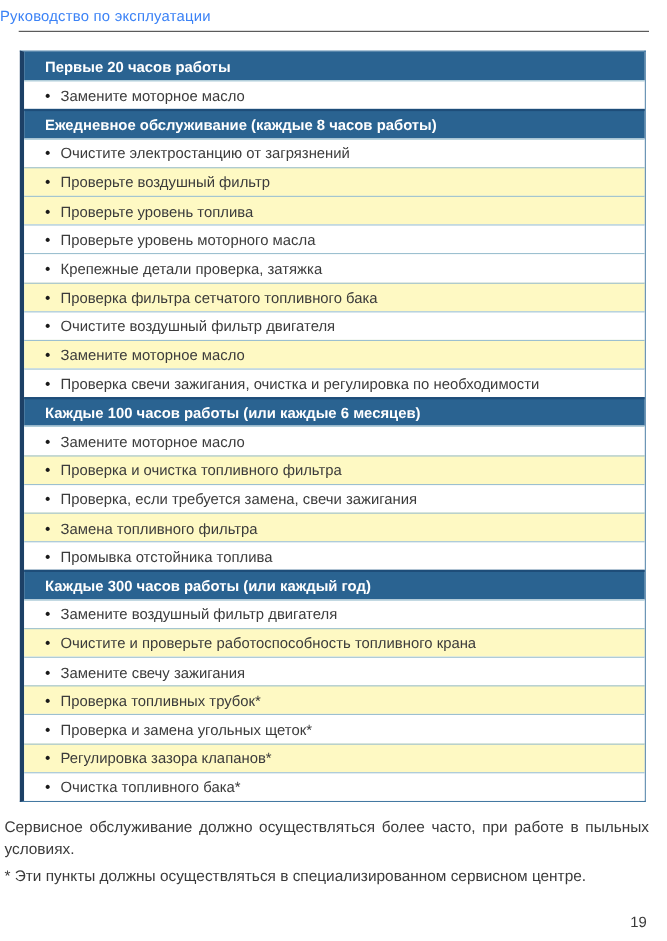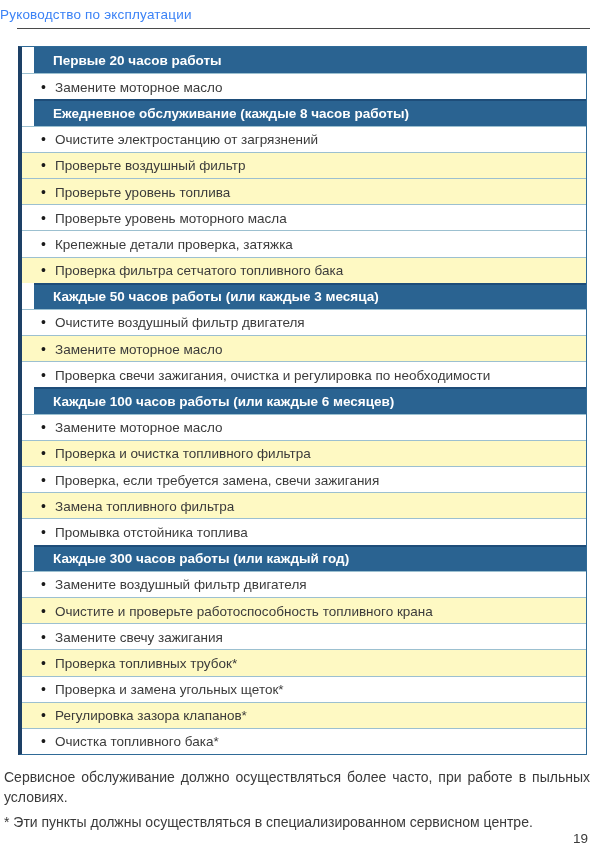--- a/index.html
+++ b/index.html
@@ -39,21 +39,20 @@
     padding-left: 19px;
     padding-right: 8px;
     overflow: hidden;
   }
   .header-row {
     background: #2a6391;
     color: #ffffff;
     font-weight: bold;
     font-size: 13.5px;
     border-top: 2px solid #1e4d79;
-    margin-left: 12px;
   }
   .header-row:first-child { border-top: none; }
   .item-row {
     background: #ffffff;
     font-size: 13.5px;
     color: #3b3b3b;
     border-top: 1px solid #9cc0d0;
   }
   .item-row.alt { background: #fef9c3; }
   .item-text::before {
@@ -104,21 +103,20 @@
     </div>
     <div class="row item-row">
       <span class="item-text">Проверьте уровень моторного масла</span>
     </div>
     <div class="row item-row">
       <span class="item-text">Крепежные детали проверка, затяжка</span>
     </div>
     <div class="row item-row alt">
       <span class="item-text">Проверка фильтра сетчатого топливного бака</span>
     </div>
-    <div class="row header-row">Каждые 50 часов работы (или каждые 3 месяца)</div>
     <div class="row item-row">
       <span class="item-text">Очистите воздушный фильтр двигателя</span>
     </div>
     <div class="row item-row alt">
       <span class="item-text">Замените моторное масло</span>
     </div>
     <div class="row item-row">
       <span class="item-text">Проверка свечи зажигания, очистка и регулировка по необходимости</span>
     </div>
     <div class="row header-row">Каждые 100 часов работы (или каждые 6 месяцев)</div>

